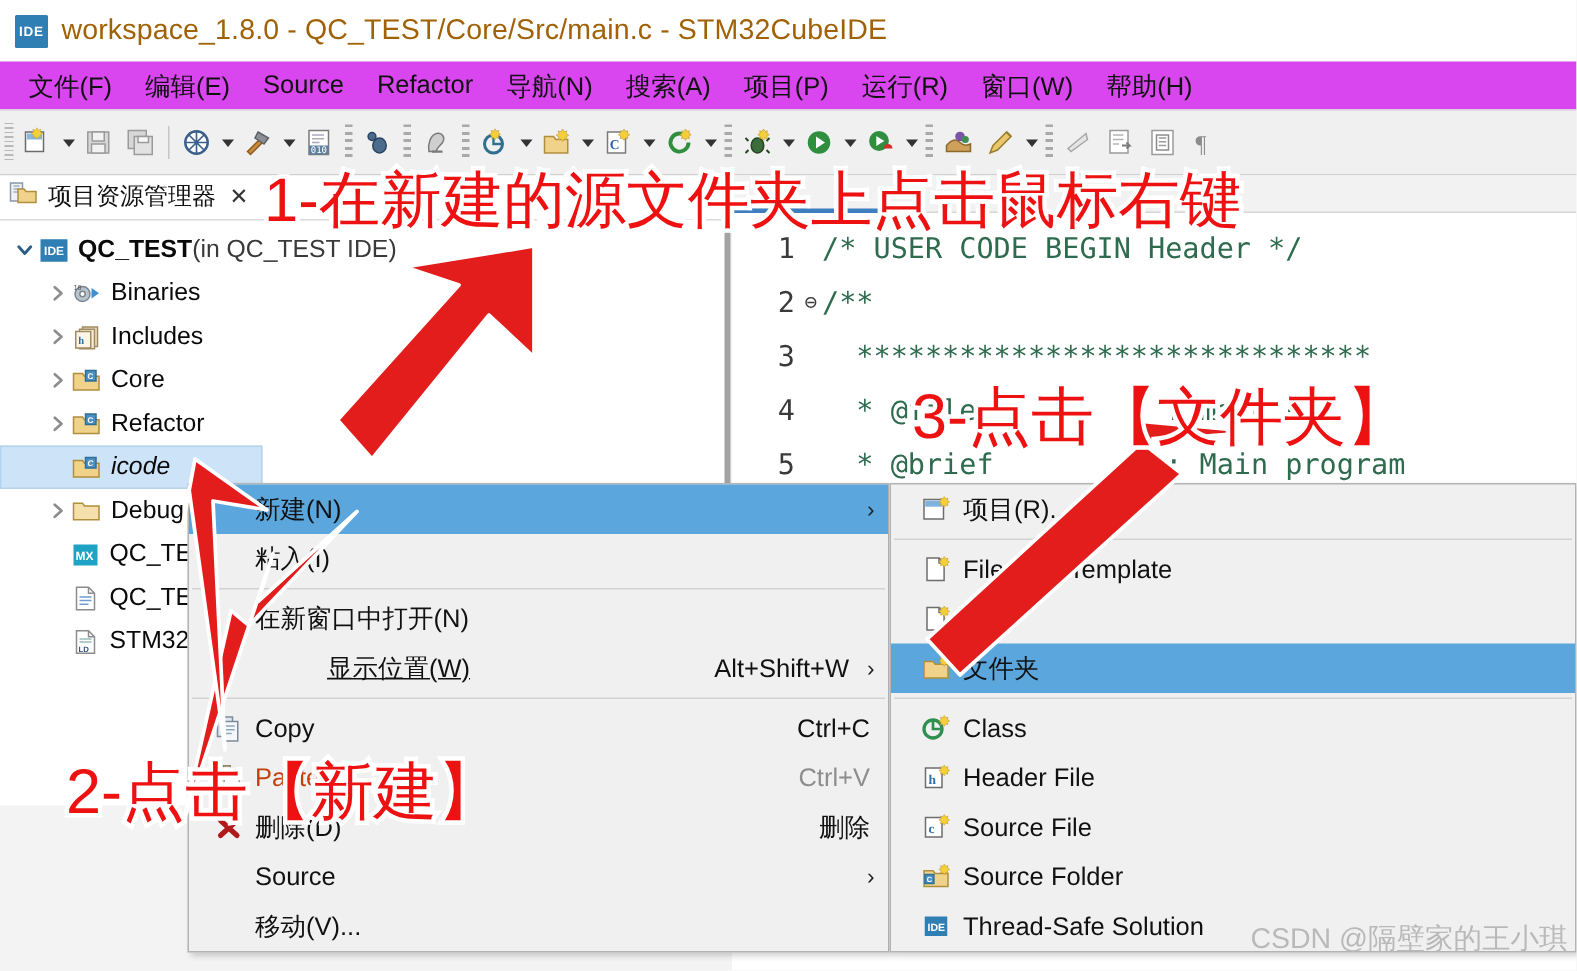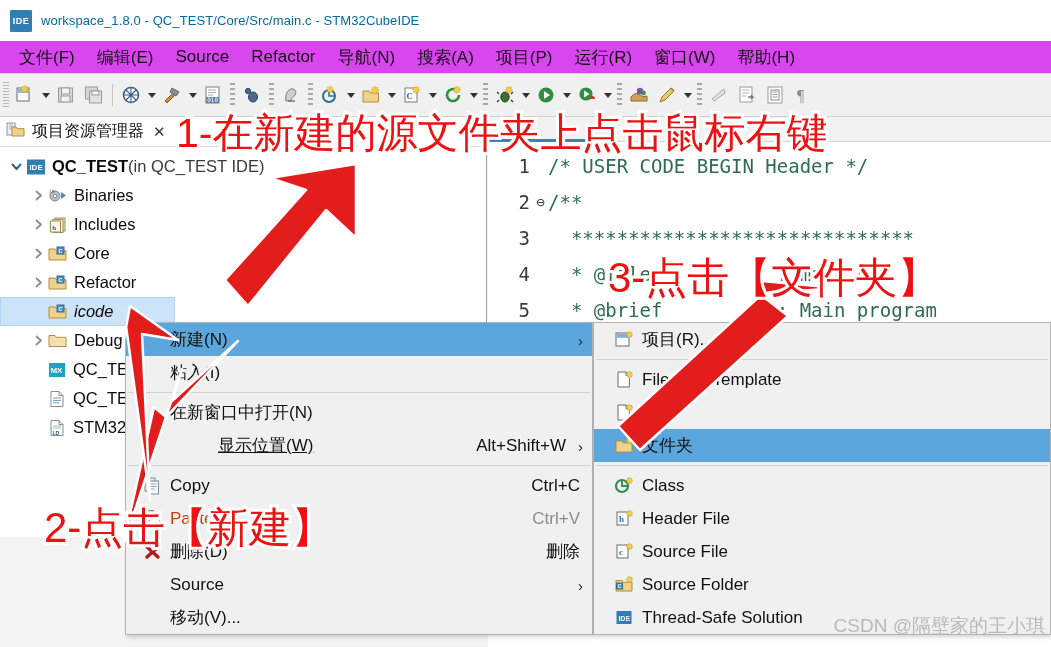--- a/index.html
+++ b/index.html
@@ -7,38 +7,38 @@
     width:1051px;height:647px;overflow:hidden;position:relative;
     font-family:"Liberation Sans","DejaVu Sans",sans-serif;
     background:#ffffff;
     -webkit-font-smoothing:antialiased;
   }
   #app{position:absolute;inset:0;width:1051px;height:647px;overflow:hidden;background:#f3f3f3;}
 
   
   .titlebar{position:absolute;left:0;top:0;width:1051px;height:41px;background:#ffffff;display:flex;align-items:center;padding-left:10px;box-sizing:border-box;}
   .ide-badge{width:22px;height:22px;background:#2f7fb5;color:#fff;font-size:9px;font-weight:bold;display:flex;align-items:center;justify-content:center;border-radius:1px;letter-spacing:.5px;flex:none;}
-  .title-text{margin-left:9px;font-size:13px;color:#0369a1;white-space:nowrap;letter-spacing:.1px;}
+  .title-text{margin-left:9px;font-size:19px;color:#a16207;white-space:nowrap;letter-spacing:.1px;}
 
   
   .menubar{position:absolute;left:0;top:41px;width:1051px;height:32px;background:#d946ef;display:flex;align-items:center;padding-left:8px;box-sizing:border-box;}
   .menubar .mi{font-size:17px;color:#111;padding:2px 11px;white-space:nowrap;cursor:default;}
 
   
   .toolbar{position:absolute;left:0;top:73px;width:1051px;height:44px;background:#f0f0f0;border-top:1px solid #dcdcdc;border-bottom:1px solid #cfcfcf;display:flex;align-items:center;box-sizing:border-box;}
   .tb-grip{width:6px;height:26px;margin:0 2px 0 3px;flex:none;
      background:repeating-linear-gradient(to bottom,#b8b8b8 0 1px,transparent 1px 3px);}
   .tbtn{width:28px;height:28px;flex:none;display:flex;align-items:center;justify-content:center;border-radius:2px;}
   .tarrow{width:13px;height:28px;flex:none;display:flex;align-items:center;justify-content:center;}
   .tarrow i{display:block;width:0;height:0;border-left:4px solid transparent;border-right:4px solid transparent;border-top:5px solid #333;}
   .tsep{width:1px;height:22px;background:#c6c6c6;margin:0 4px;flex:none;}
   .tdots{width:5px;height:24px;margin:0 3px;flex:none;background:repeating-linear-gradient(to bottom,#a9a9a9 0 2px,transparent 2px 5px);}
 
   
-  .leftpane{position:absolute;left:0;top:117px;width:487px;height:420px;background:#ffffff;box-sizing:border-box;border-right:1px solid #a3a3a3;overflow:hidden;}
+  .leftpane{position:absolute;left:0;top:117px;width:487px;height:420px;background:#ffffff;box-sizing:border-box;border-right:4px solid #a3a3a3;overflow:hidden;}
   .viewtab{height:30px;display:flex;align-items:center;padding-left:6px;background:#ffffff;border-bottom:1px solid #d9d9d9;box-sizing:border-box;}
   .viewtab .vt-label{font-size:16px;color:#111;margin-left:6px;white-space:nowrap;}
   .viewtab .vt-close{margin-left:9px;font-size:15px;color:#333;font-weight:600;line-height:1;}
 
   .tree{position:relative;padding-top:5px;font-size:16px;color:#111;}
   .row{height:29px;display:flex;align-items:center;padding-left:4px;white-space:nowrap;box-sizing:border-box;}
   .row.sel{background:#cde3f7;border:1px solid #b5d3ee;width:175px;box-sizing:border-box;font-style:italic;}
   .twisty{width:17px;height:17px;flex:none;display:flex;align-items:center;justify-content:center;color:#5a5a5a;font-size:12px;}
   .twisty.open svg{transform:rotate(0deg);}
   .ind{display:inline-block;flex:none;}

